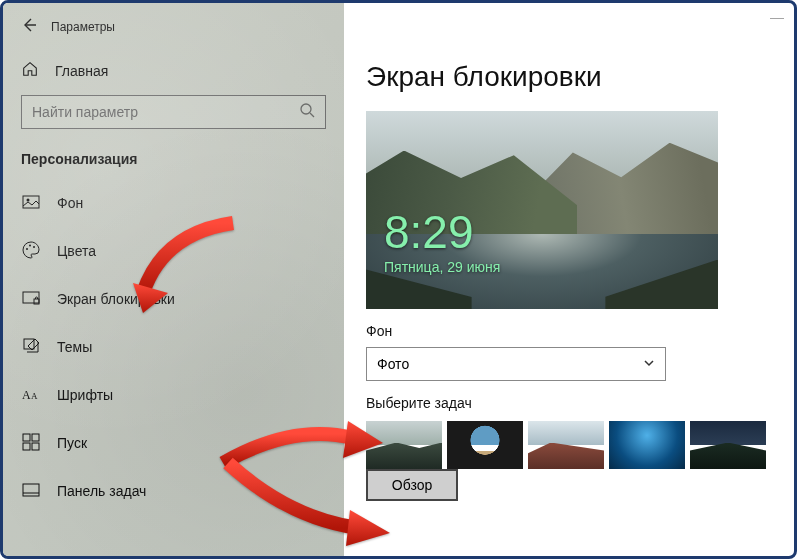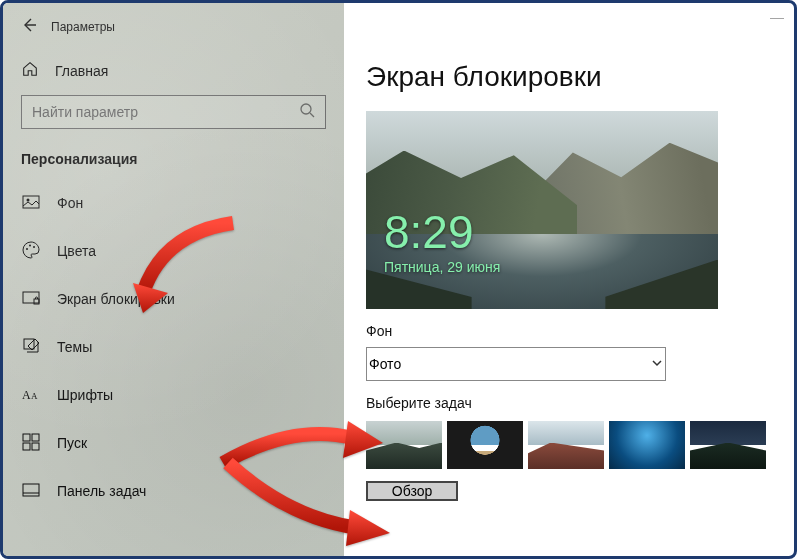--- a/index.html
+++ b/index.html
@@ -136,43 +136,42 @@
   .clock-time { font-size: 46px; font-weight: 300; line-height: 1; }
   .clock-date { font-size: 14px; margin-top: 4px; }
   .field-label { font-size: 14px; color: #111; margin: 14px 0 8px 0; }
   .dropdown {
     width: 300px;
     height: 34px;
     border: 1px solid #888;
     display: flex;
     align-items: center;
     justify-content: space-between;
-    padding: 0 2px;
+    padding: 0 10px;
     font-size: 14px;
     background: #fff;
     cursor: pointer;
   }
   .thumbs { display: flex; gap: 5px; margin-top: 10px; }
   .thumb { width: 76px; height: 48px; position: relative; overflow:hidden; cursor:pointer; }
   .thumb .t-sky{position:absolute;inset:0;height:50%;}
   .thumb .t-land{position:absolute;bottom:0;left:0;right:0;height:55%;}
   .t1 .t-sky{background:linear-gradient(#c8d2d2,#9fb0aa);}
   .t1 .t-land{background:linear-gradient(#3b4a3f,#1f2a24); clip-path:polygon(0 30%,40% 0,70% 20%,100% 0,100% 100%,0 100%);}
   .t2 .t-sky{background:#5f9cc4;}
   .t2 .t-land{background:#c7a97a;height:38%;}
   .t2::after{content:"";position:absolute;inset:0;background:radial-gradient(circle at 50% 40%, transparent 30%, #1a1a1a 31%);}
   .t3 .t-sky{background:linear-gradient(#dbe5ea,#a8bcc6);}
   .t3 .t-land{background:linear-gradient(#8a4a3c,#5a2f27);clip-path:polygon(0 40%,30% 0,100% 30%,100% 100%,0 100%);}
   .t4 {background:radial-gradient(circle at 50% 30%,#4fb0e8 0%,#0a4d80 60%,#052a48 100%);}
   .t5 .t-sky{background:linear-gradient(#1b2a3f,#2b3d54);}
   .t5 .t-land{background:linear-gradient(#1a2b22,#0d1712);clip-path:polygon(0 30%,50% 0,100% 30%,100% 100%,0 100%);}
   .browse-btn {
-    margin-top: 12px;
     width: 92px;
-    height: 20px;
+    height: 32px;
     border: 2px solid #444;
     background: #cfcfcf;
     font-size: 14px;
     cursor: pointer;
   }
   
   .arrow { position: absolute; pointer-events: none; }
   .arrow svg { filter: drop-shadow(0 1px 1px rgba(0,0,0,0.3)); }
 </style>
 </head>

